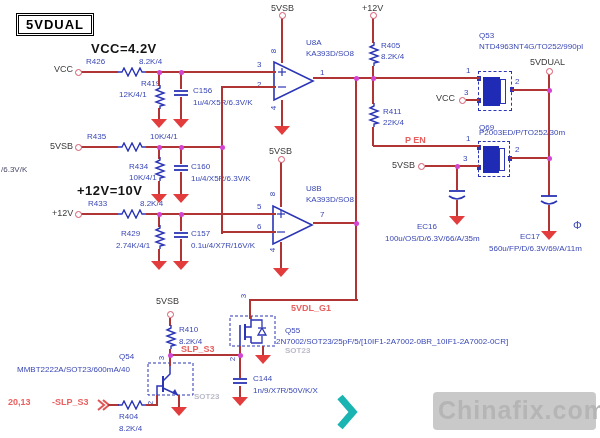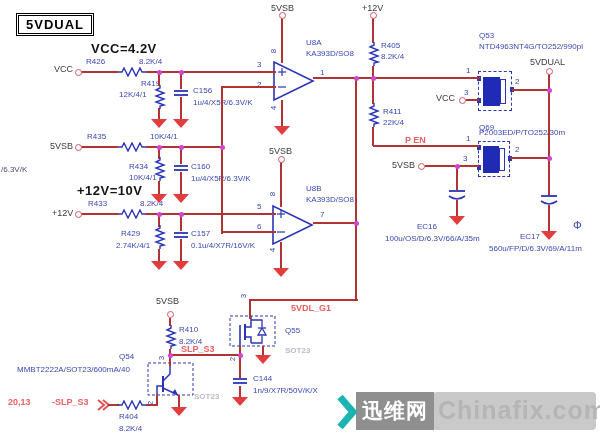--- a/index.html
+++ b/index.html
@@ -92,20 +92,21 @@
   <div class="lbl" style="left:479px;top:43px">NTD4963NT4G/TO252/990pl</div>
   <div class="lbl" style="left:479px;top:124px">Q69</div>
   <div class="lbl" style="left:479px;top:129px">P2003ED/P/TO252/30m</div>
   <div class="lbl" style="left:417px;top:223px">EC16</div>
   <div class="lbl" style="left:385px;top:235px">100u/OS/D/6.3V/66/A/35m</div>
   <div class="lbl" style="left:520px;top:233px">EC17</div>
   <div class="lbl" style="left:489px;top:245px">560u/FP/D/6.3V/69/A/11m</div>
   <div class="lbl" style="left:119px;top:353px">Q54</div>
   <div class="lbl" style="left:17px;top:366px">MMBT2222A/SOT23/600mA/40</div>
   <div class="lbl" style="left:285px;top:327px">Q55</div>
+  <div class="lbl" style="left:276px;top:338px">2N7002/SOT23/25pF/5/[10IF1-2A7002-0BR_10IF1-2A7002-0CR]</div>
   <div class="lbl" style="left:179px;top:326px">R410</div>
   <div class="lbl" style="left:179px;top:338px">8.2K/4</div>
   <div class="lbl" style="left:119px;top:413px">R404</div>
   <div class="lbl" style="left:119px;top:425px">8.2K/4</div>
   <div class="lbl" style="left:253px;top:375px">C144</div>
   <div class="lbl" style="left:253px;top:387px">1n/9/X7R/50V/K/X</div>
   <div class="graylbl" style="left:285px;top:347px">SOT23</div>
   <div class="graylbl" style="left:194px;top:393px">SOT23</div>
 
   <div class="pin" style="left:257px;top:61px">3</div>
@@ -179,23 +180,20 @@
     <line x1="29" y1="13" x2="37" y2="13" stroke="#2b35b5" stroke-width="1.3"></line>
   </svg>
 
   <svg class="sym" style="left:96px;top:398px" width="15" height="14">
     <polyline points="2,2 8,7 2,12" fill="none" stroke="#e05555" stroke-width="2"></polyline>
     <polyline points="7,2 13,7 7,12" fill="none" stroke="#e05555" stroke-width="2"></polyline>
   </svg>
 
   <div class="wm-light"></div>
   <div class="wm-brand">Chinafix.com</div>
-  <div class="wm-dark">
-    <span class="wm-site">迅维网</span>
-  </div>
   <svg class="sym" style="left:336px;top:394px" width="22" height="36">
     <polyline points="4,3 17,18 4,33" fill="none" stroke="#1ab5b2" stroke-width="7"></polyline>
   </svg>
 <div class="wire" style="left: 81px; top: 71px; width: 37px; height: 2px;"></div>
     <div class="wire" style="left: 146px; top: 71px; width: 130px; height: 2px;"></div>
     <div class="wire" style="left: 223px; top: 86px; width: 53px; height: 2px;"></div>
     <div class="wire" style="left: 81px; top: 146px; width: 37px; height: 2px;"></div>
     <div class="wire" style="left: 146px; top: 146px; width: 78px; height: 2px;"></div>
     <div class="wire" style="left: 81px; top: 213px; width: 37px; height: 2px;"></div>
     <div class="wire" style="left: 146px; top: 213px; width: 130px; height: 2px;"></div>

